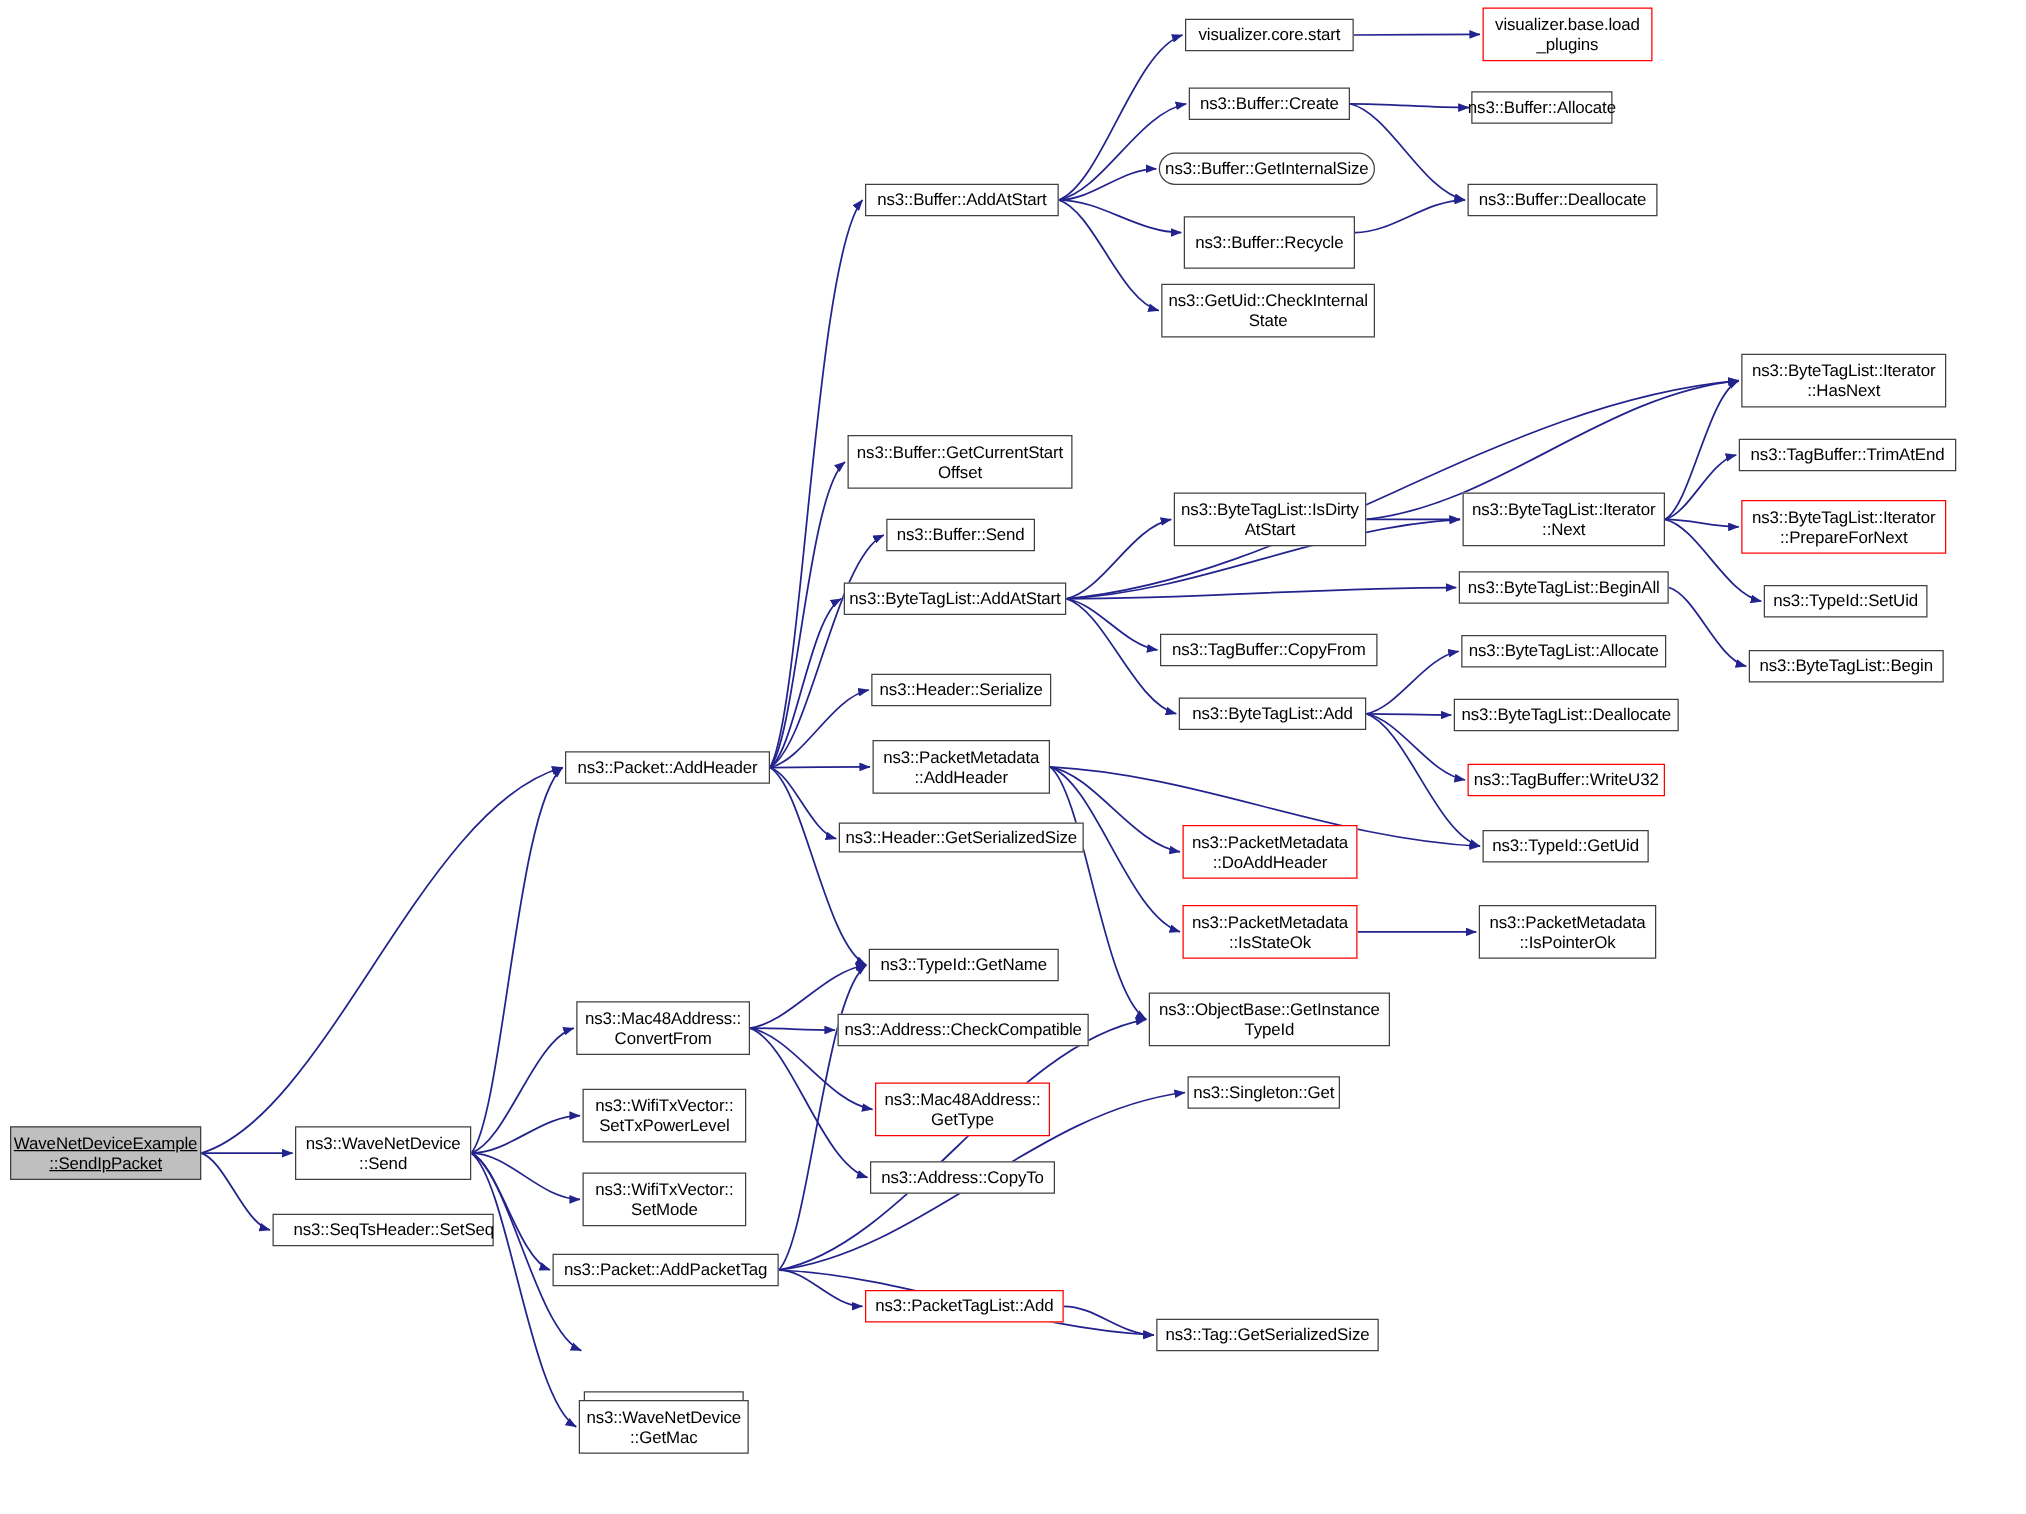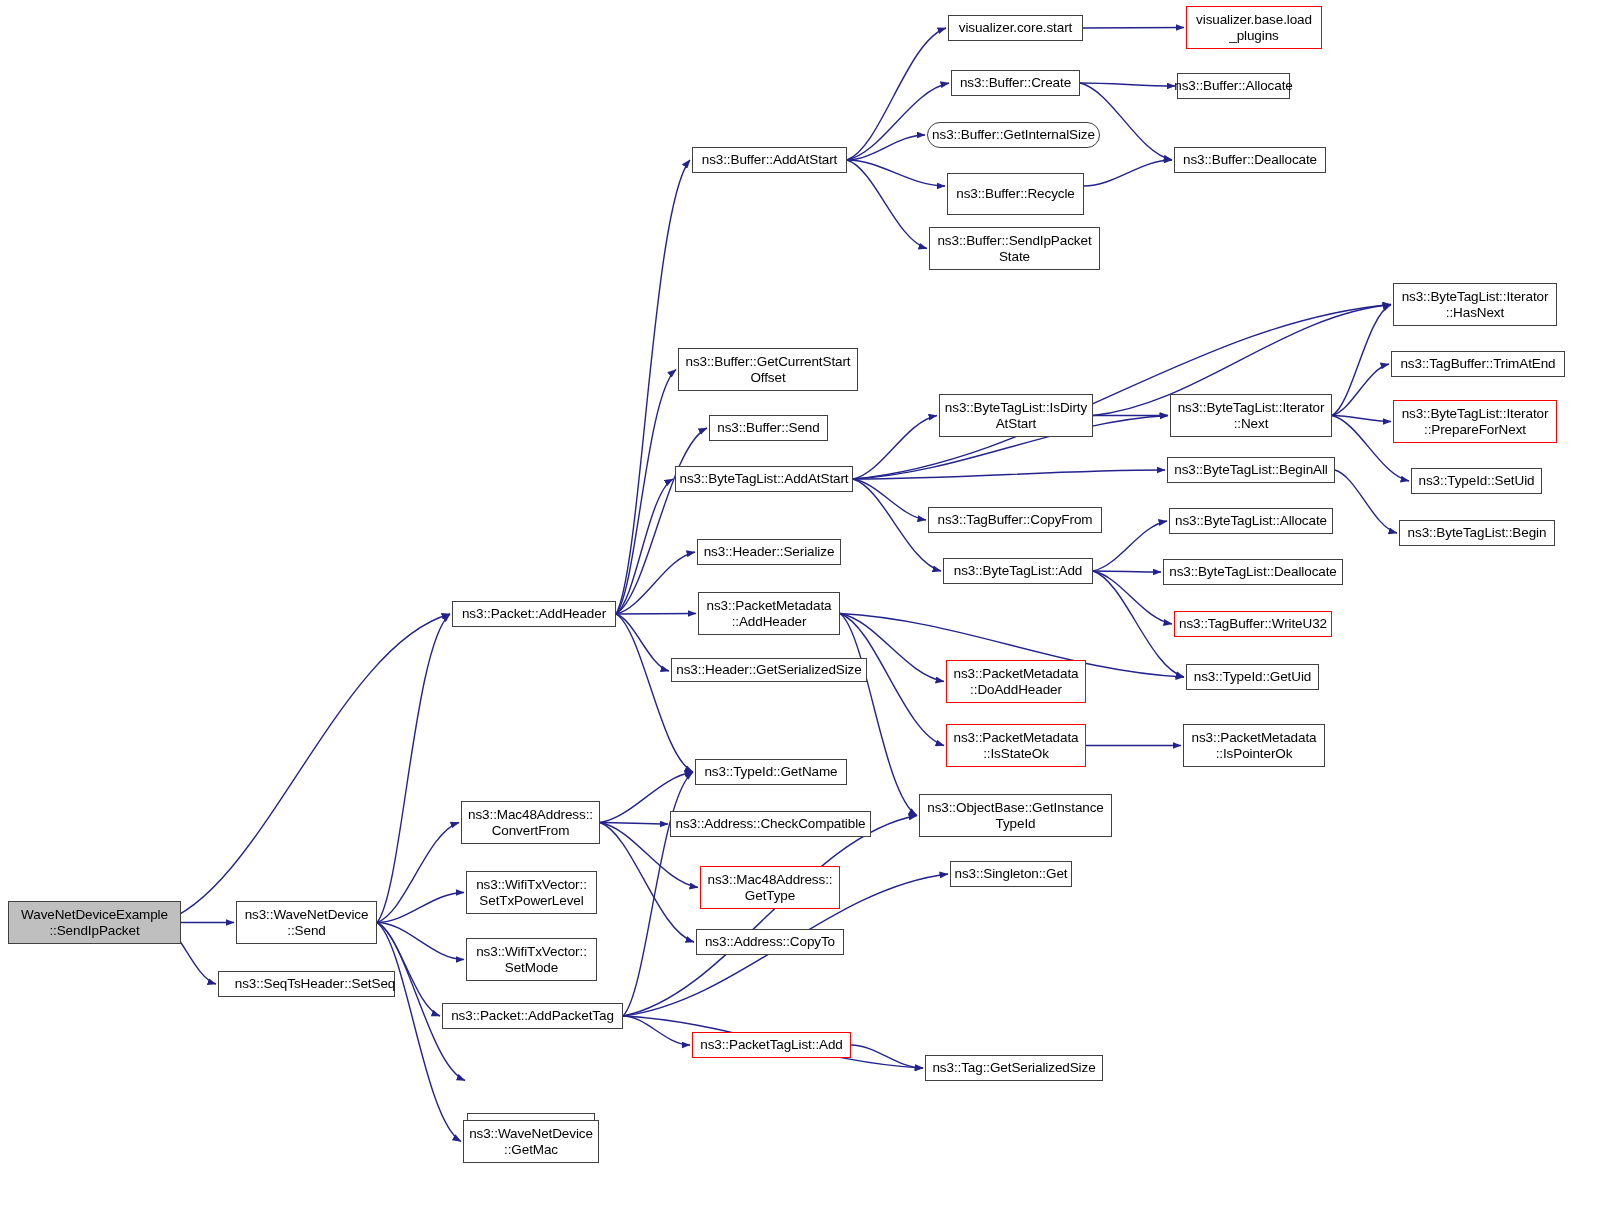--- a/index.html
+++ b/index.html
@@ -94,21 +94,21 @@
         <path d="M600,822.5 C632.9,834.45 656.798,930.05 694,942" marker-end="url(#arrow)"></path>
         <path d="M623,1016 C647.5,991.6 659.716,796.4 693,772" marker-end="url(#arrow)"></path>
         <path d="M623,1016 C725.9,995.95 806.8820000000001,835.55 917,815.5" marker-end="url(#arrow)"></path>
         <path d="M623,1016 C736.75,1001.8 829.138,888.2 948,874" marker-end="url(#arrow)"></path>
         <path d="M623,1016 C646.45,1016 665.506,1045 690,1045" marker-end="url(#arrow)"></path>
         <path d="M623,1016 C728,1021.2 816.128,1062.8 923,1068" marker-end="url(#arrow)"></path>
         <path d="M851,1045 C876.2,1045 896.972,1068 923,1068" marker-end="url(#arrow)"></path>
       </g>
   </svg>
   <div id="node-layer">
-      <div class="node root" style="left: 8px; top: 901px; width: 173px; height: 43px;">WaveNetDeviceExample
+      <div class="node root" style="left: 8px; top: 901px; width: 153px; height: 43px; text-decoration: underline;">WaveNetDeviceExample
 ::SendIpPacket</div>
       <div class="node" style="left: 236px; top: 901px; width: 141px; height: 43px;">ns3::WaveNetDevice
 ::Send</div>
       <div class="node" style="left: 218px; top: 971px; width: 177px; height: 26px; padding-left: 20px;">ns3::SeqTsHeader::SetSeq</div>
       <div class="node" style="left: 452px; top: 601px; width: 164px; height: 26px;">ns3::Packet::AddHeader</div>
       <div class="node" style="left: 461px; top: 801px; width: 139px; height: 43px;">ns3::Mac48Address::
 ConvertFrom</div>
       <div class="node" style="left: 466px; top: 871px; width: 131px; height: 43px;">ns3::WifiTxVector::
 SetTxPowerLevel</div>
       <div class="node" style="left: 466px; top: 938px; width: 131px; height: 43px;">ns3::WifiTxVector::
@@ -130,21 +130,21 @@
       <div class="node" style="left: 695px; top: 759px; width: 152px; height: 26px;">ns3::TypeId::GetName</div>
       <div class="node" style="left: 670px; top: 811px; width: 201px; height: 26px;">ns3::Address::CheckCompatible</div>
       <div class="node red" style="left: 700px; top: 866px; width: 140px; height: 43px;">ns3::Mac48Address::
 GetType</div>
       <div class="node" style="left: 696px; top: 929px; width: 148px; height: 26px;">ns3::Address::CopyTo</div>
       <div class="node red" style="left: 692px; top: 1032px; width: 159px; height: 26px;">ns3::PacketTagList::Add</div>
       <div class="node" style="left: 948px; top: 15px; width: 135px; height: 26px;">visualizer.core.start</div>
       <div class="node" style="left: 951px; top: 70px; width: 129px; height: 26px;">ns3::Buffer::Create</div>
       <div class="node" style="left: 927px; top: 122px; width: 173px; height: 26px; border-radius: 13px;">ns3::Buffer::GetInternalSize</div>
       <div class="node" style="left: 947px; top: 173px; width: 137px; height: 42px;">ns3::Buffer::Recycle</div>
-      <div class="node" style="left: 929px; top: 227px; width: 171px; height: 43px;">ns3::Buffer::SendIpPacket
+      <div class="node" style="left: 929px; top: 227px; width: 171px; height: 43px;">ns3::GetUid::CheckInternal
 State</div>
       <div class="node" style="left: 939px; top: 394px; width: 154px; height: 43px;">ns3::ByteTagList::IsDirty
 AtStart</div>
       <div class="node" style="left: 928px; top: 507px; width: 174px; height: 26px;">ns3::TagBuffer::CopyFrom</div>
       <div class="node" style="left: 943px; top: 558px; width: 150px; height: 26px;">ns3::ByteTagList::Add</div>
       <div class="node red" style="left: 946px; top: 660px; width: 140px; height: 43px;">ns3::PacketMetadata
 ::DoAddHeader</div>
       <div class="node red" style="left: 946px; top: 724px; width: 140px; height: 43px;">ns3::PacketMetadata
 ::IsStateOk</div>
       <div class="node" style="left: 919px; top: 794px; width: 193px; height: 43px;">ns3::ObjectBase::GetInstance

